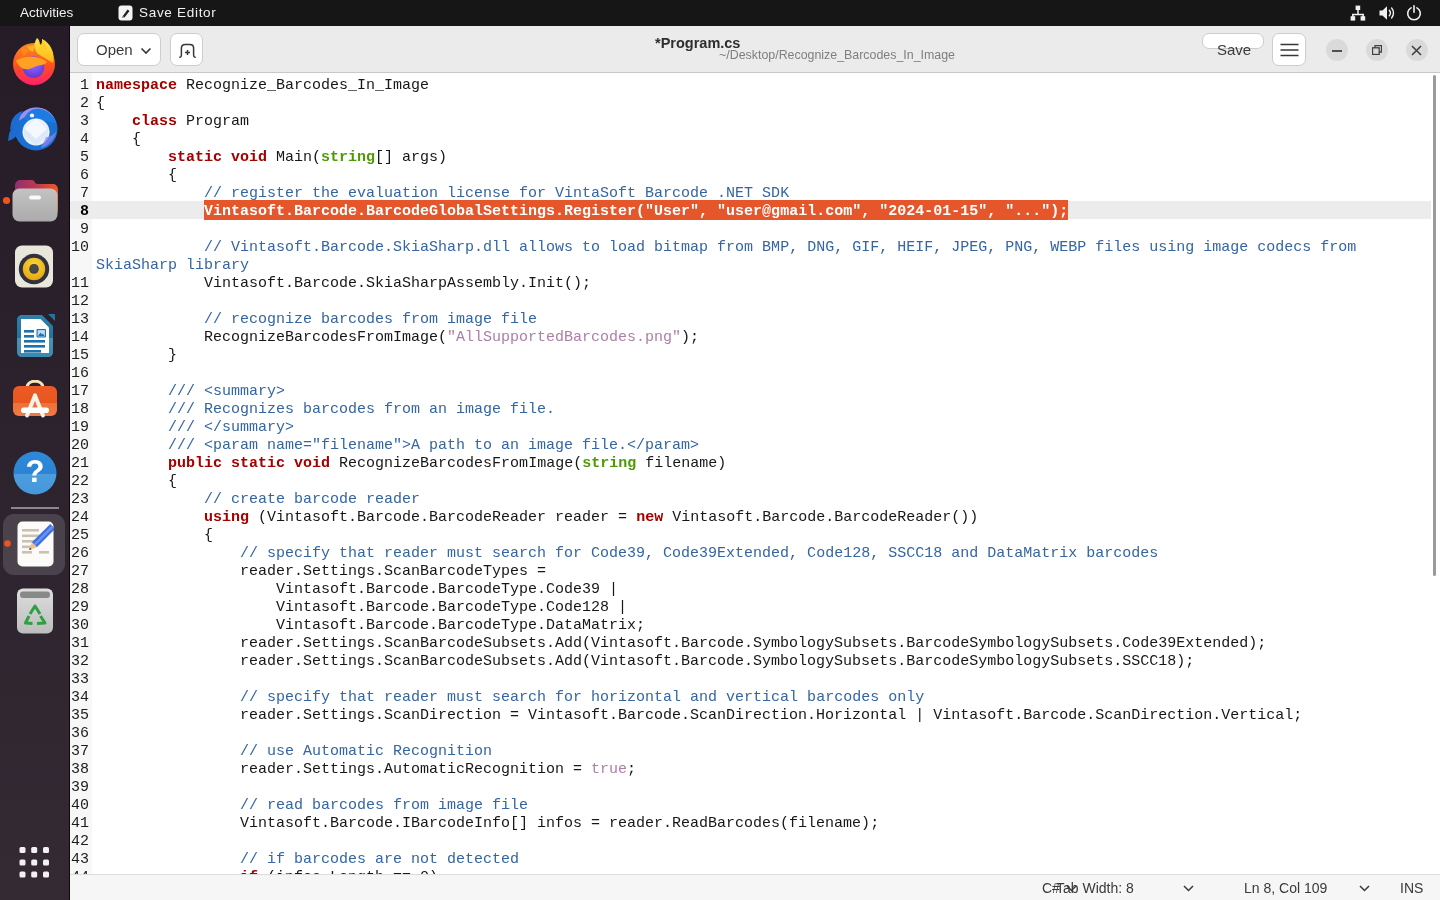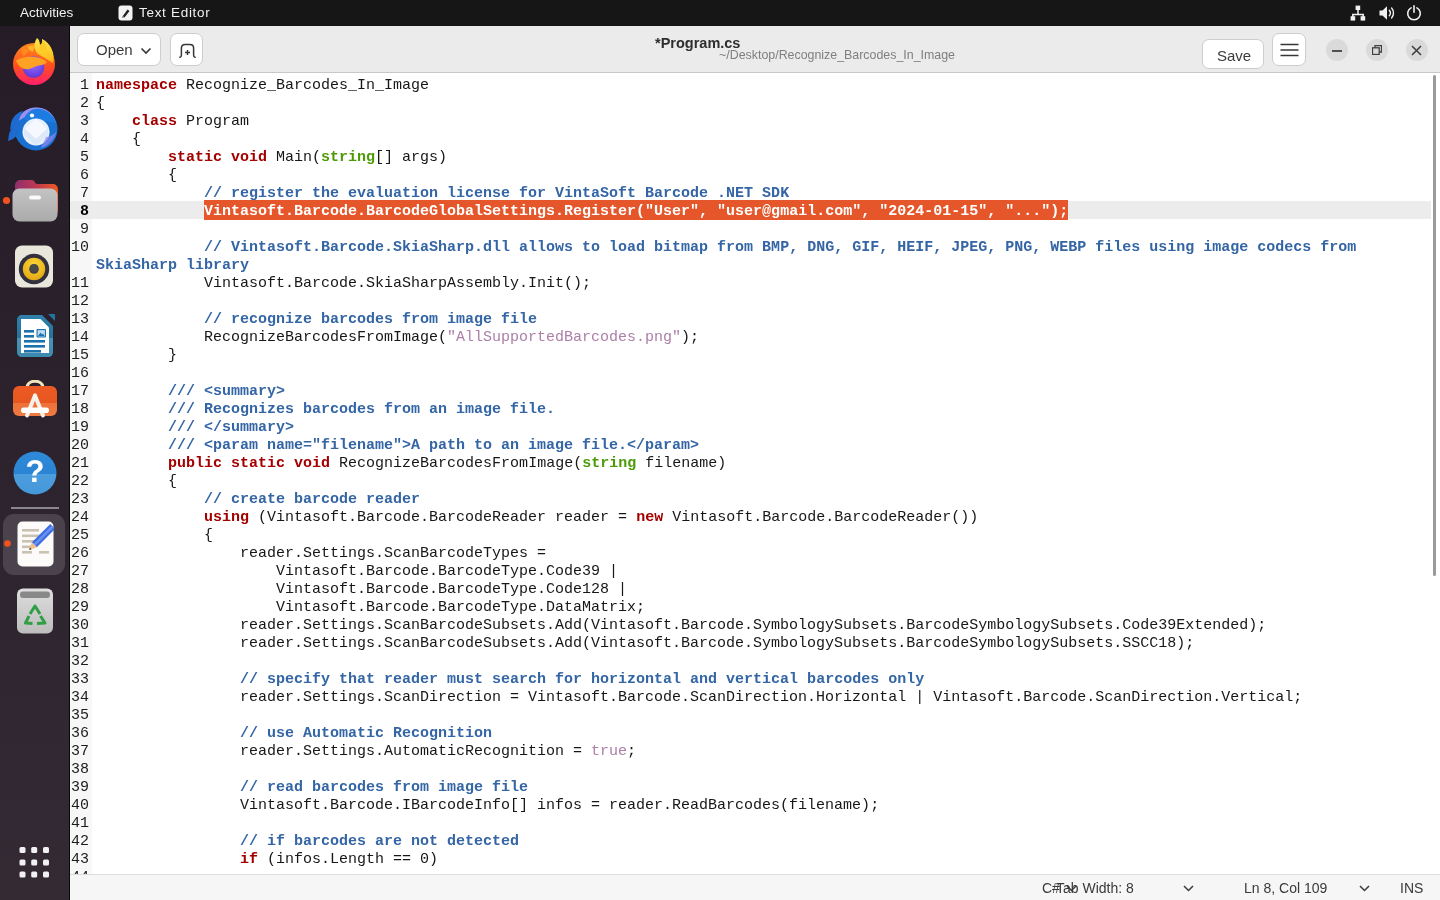--- a/index.html
+++ b/index.html
@@ -19,37 +19,37 @@
   
   #ed { position:absolute; left:0; top:47px; width:1370px; height:801px; background:#ffffff; }
   #gutterbg { position:absolute; left:0; top:0; width:22px; height:801px; background:#f7f7f7; }
   #curline { position:absolute; left:0; top:128px; width:1361px; height:18px; background:#ececec; }
   pre { position:absolute; top:3.5px; font:15px/18px "Liberation Mono", monospace; color:#171717; white-space:pre; }
   #lnums { left:0; width:19px; text-align:right; color:#1c1c1c; font-weight:normal; }
   #lnums b { font-weight:bold; color:#000; }
   #codep { left:26px; }
   .k { color:#a40000; font-weight:bold; }
   .t { color:#4e9a06; font-weight:bold; }
-  .c { color:#3465a4;font-weight:bold; }
+  .c { color:#3465a4; }
   .s { color:#ad7fa8; }
   .sel { background:#e5562a; color:#ffffff; padding-top:2.5px;font-weight:bold; }
   #sthumb { position:absolute; left:1363px; top:2px; width:3px; height:501px; background:#9a9a9a; border-radius:2px; }
   
   #status { position:absolute; left:0; top:848px; width:1370px; height:26px; background:#f6f6f6; border-top:1px solid #dcdcdc; }
   #status .it { position:absolute; top:5px; font-size:14px; color:#3a3a3a; }
 </style></head>
 <body>
 
 <div id="topbar">
   <span class="txt" style="left:20px;">Activities</span>
   <svg class="abs" style="left:118px; top:5px;" width="15" height="16" viewBox="0 0 15 16">
     <rect x="0.5" y="0.5" width="14" height="15" rx="3" fill="#f4f4f4"></rect>
     <path d="M4.5 11.5 L9.5 4.5 L11.5 6 L6.5 12.5 Z M4 12.8 L6 12 L4.6 11 Z" fill="#222"></path>
   </svg>
-  <span class="txt" style="left:139px; letter-spacing:0.7px;">Text Editor</span>
+  <span class="txt" style="left:139px; letter-spacing:0.7px;">Save Editor</span>
   <svg class="abs" style="left:1350px; top:5px;" width="16" height="16" viewBox="0 0 16 16">
     <rect x="5.6" y="0.6" width="4.6" height="4.4" fill="#f1f1f1"></rect>
     <path d="M8 5 V9.6 M2.8 13 V9.6 H13.2 V13" stroke="#f1f1f1" stroke-width="1.5" fill="none"></path>
     <rect x="0.6" y="11.2" width="4.6" height="4.4" fill="#f1f1f1"></rect>
     <rect x="10.6" y="11.2" width="4.6" height="4.4" fill="#f1f1f1"></rect>
   </svg>
   <svg class="abs" style="left:1379px; top:5px;" width="16" height="16" viewBox="0 0 16 16">
     <path d="M0.5 5.5 H3.5 L8 1.2 V14.8 L3.5 10.5 H0.5 Z" fill="#f1f1f1"></path>
     <path d="M10.3 5.2 A4.4 4.4 0 0 1 10.3 10.8 M12.6 3 A7.6 7.6 0 0 1 12.6 13" stroke="#f1f1f1" stroke-width="1.4" fill="none" stroke-linecap="round"></path>
   </svg>
@@ -259,21 +259,21 @@
         </svg>
     </div>
     <div class="btn" style="left:100px; top:7px; width:33px; height:33px;">
       <svg style="position:absolute; left:8px; top:8px;" width="17" height="17" viewBox="0 0 17 17">
         <path d="M0.9 15.3 C1.9 15.1 2.4 14.3 2.4 12.9 V6 C2.4 3.7 3.8 2.4 6.1 2.4 H10.9 C13.2 2.4 14.6 3.7 14.6 6 V12.9 C14.6 14.3 15.1 15.1 16.1 15.3" stroke="#363636" stroke-width="1.5" fill="none" stroke-linecap="round"></path>
         <path d="M8.5 8 V13 M6 10.5 H11" stroke="#363636" stroke-width="1.5" fill="none"></path>
       </svg>
     </div>
     <div style="position:absolute; left:585px; top:9px; width:200px; text-align:left; font-size:14.5px; font-weight:bold; color:#2e2e2e;">*Program.cs</div>
     <div style="position:absolute; left:485px; top:22px; width:400px; text-align:right; font-size:12.4px; color:#7f7f7f;">~/Desktop/Recognize_Barcodes_In_Image</div>
-    <div class="btn" style="left:1132px; top:13px; width:62px; height:30px;">
+    <div class="btn" style="left:1132px; top:7px; width:62px; height:16px;">
       <span style="position:absolute; left:14px; top:7px; font-size:15px; color:#3b3b3b;">Save</span>
     </div>
     <div class="btn" style="left:1202px; top:7px; width:34px; height:33px;">
       <svg style="position:absolute; left:7px; top:9px;" width="19" height="14" viewBox="0 0 19 14">
         <path d="M0.5 1.5 H18.5 M0.5 7 H18.5 M0.5 12.5 H18.5" stroke="#363636" stroke-width="1.6"></path>
         </svg>
     </div>
     <div class="circ" style="left:1256px;">
       <svg style="position:absolute; left:6px; top:11px;" width="10" height="2" viewBox="0 0 10 2">
           <path d="M0 1 H10" stroke="#404040" stroke-width="1.8"></path>
@@ -358,20 +358,21 @@
 
         <span class="c">/// &lt;summary&gt;</span>
         <span class="c">/// Recognizes barcodes from an image file.</span>
         <span class="c">/// &lt;/summary&gt;</span>
         <span class="c">/// &lt;param name="filename"&gt;A path to an image file.&lt;/param&gt;</span>
         <b class="k">public</b> <b class="k">static</b> <b class="k">void</b> RecognizeBarcodesFromImage(<b class="t">string</b> filename)
         {
             <span class="c">// create barcode reader</span>
             <b class="k">using</b> (Vintasoft.Barcode.BarcodeReader reader = <b class="k">new</b> Vintasoft.Barcode.BarcodeReader())
             {
+                <span class="c">// specify that reader must search for Code39, Code39Extended, Code128, SSCC18 and DataMatrix barcodes</span>
                 reader.Settings.ScanBarcodeTypes =
                     Vintasoft.Barcode.BarcodeType.Code39 |
                     Vintasoft.Barcode.BarcodeType.Code128 |
                     Vintasoft.Barcode.BarcodeType.DataMatrix;
                 reader.Settings.ScanBarcodeSubsets.Add(Vintasoft.Barcode.SymbologySubsets.BarcodeSymbologySubsets.Code39Extended);
                 reader.Settings.ScanBarcodeSubsets.Add(Vintasoft.Barcode.SymbologySubsets.BarcodeSymbologySubsets.SSCC18);
 
                 <span class="c">// specify that reader must search for horizontal and vertical barcodes only</span>
                 reader.Settings.ScanDirection = Vintasoft.Barcode.ScanDirection.Horizontal | Vintasoft.Barcode.ScanDirection.Vertical;
 

